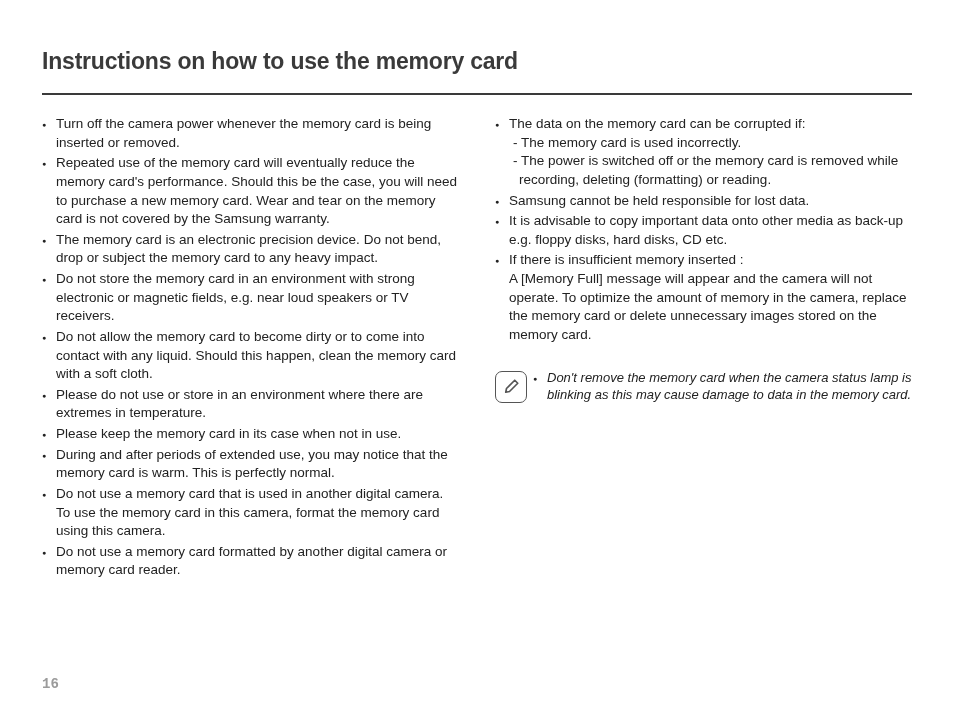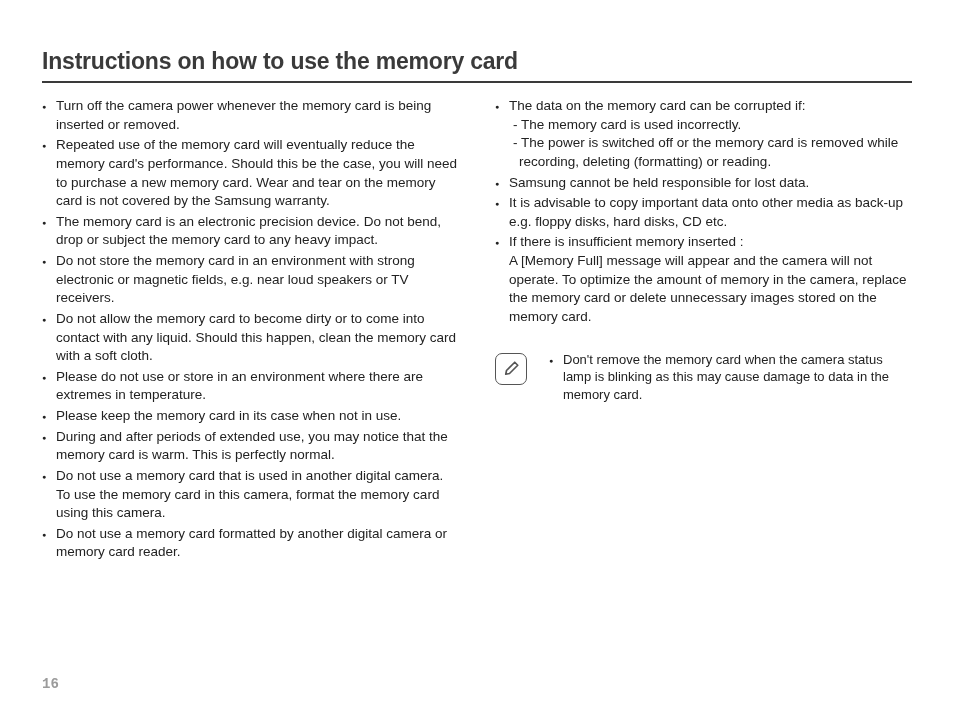--- a/index.html
+++ b/index.html
@@ -14,22 +14,22 @@
     position: relative;
   }
   .page {
     padding: 48px 42px 0 42px;
   }
   .title {
     font-size: 23px;
     font-weight: bold;
     color: #3a3a3a;
     border-bottom: 2px solid #3a3a3a;
-    padding-bottom: 6px;
-    margin-bottom: 14px;
+    padding-bottom: 18px;
+    margin-bottom: 20px;
     letter-spacing: -0.2px;
   }
   .columns {
     display: flex;
     gap: 36px;
     font-size: 13.5px;
     line-height: 1.38;
   }
   .col {
     flex: 1 1 0;
@@ -56,22 +56,23 @@
     display: block;
     padding-left: 10px;
     text-indent: -6px;
   }
   .cont {
     display: block;
   }
   .notebox {
     display: flex;
     align-items: flex-start;
-    gap: 22px;
+    gap: 6px;
     margin-top: 24px;
+    font-style: italic;
   }
   .note-icon {
     flex: 0 0 auto;
     width: 30px;
     height: 30px;
     border: 1.5px solid #555;
     border-radius: 7px;
     display: flex;
     align-items: center;
     justify-content: center;

